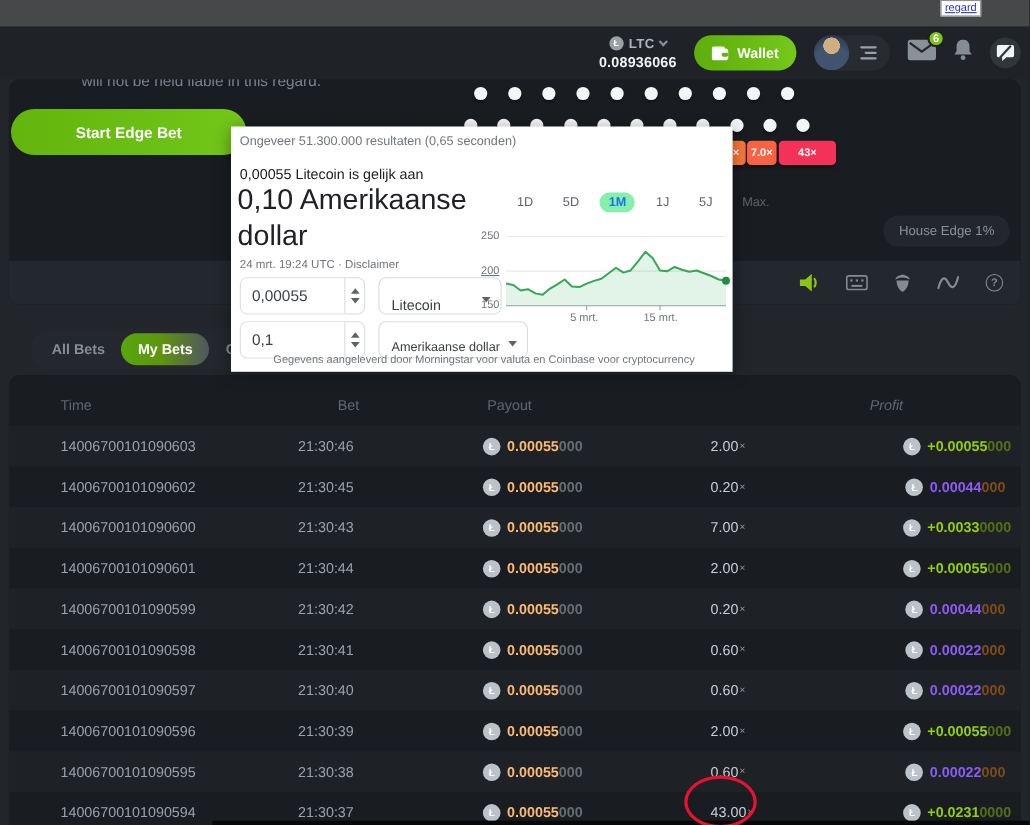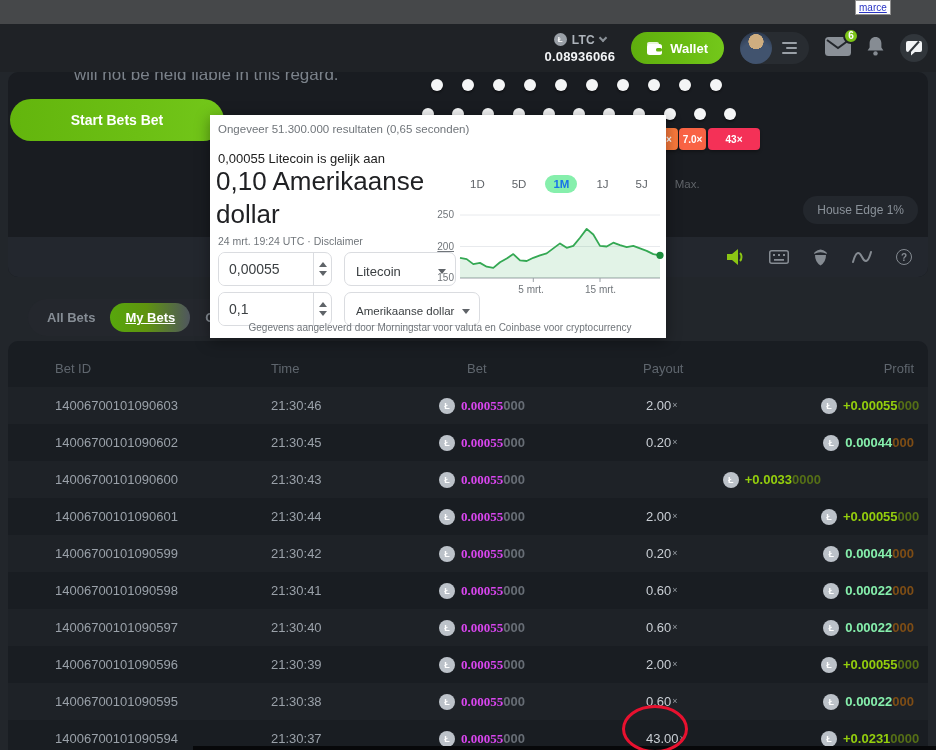--- a/index.html
+++ b/index.html
@@ -56,21 +56,21 @@
   .bell-wrap { cursor:pointer; }
   .chat-toggle {
     width:28px; height:28px; border-radius:50%; background:#31363b; display:flex; align-items:center; justify-content:center; cursor:pointer;
   }
 
   
   .game-panel {
     position:absolute; top:72px; left:8px; width:920px; height:205px;
     background:#191c21; border-radius:10px; overflow:hidden; z-index:1;
   }
-  .liability-text { position:absolute; left:66px; top:-7px; color:#7b828a; font-size:17px; }
+  .liability-text { position:absolute; left:66px; top:-7px; color:#7b828a; font-size:14px; }
   .start-auto-bet {
     position:absolute; left:2px; top:27px; width:214px; height:42px; border:none; border-radius:21px; cursor:pointer;
     background:linear-gradient(90deg,#63b50d 0%,#6cbf14 60%,#73c71a 100%);
     color:#fff; font-weight:bold; font-size:14px; font-family:"Liberation Sans",sans-serif;
   }
   .peg { position:absolute; width:12px; height:12px; border-radius:50%; background:#f4f5f6; box-shadow:0 2px 2px rgba(0,0,0,.35); }
   .multiplier-badge {
     position:absolute; top:56px; height:22px; border-radius:4px; color:#fff; font-size:10px; font-weight:bold;
     display:flex; align-items:center; justify-content:center; box-shadow:0 2px 3px rgba(0,0,0,.3);
   }
@@ -83,67 +83,67 @@
     display:flex; align-items:center; justify-content:flex-end; gap:24px; padding-right:16px;
   }
   .tool-icon { cursor:pointer; display:flex; align-items:center; justify-content:center; }
   .help-circle { width:16px; height:16px; border:1.5px solid #858b92; border-radius:50%; color:#858b92; font-size:10px; font-weight:bold;
     display:flex; align-items:center; justify-content:center; }
 
   
   .tabs-row { position:absolute; left:28px; top:299px; z-index:2; }
   .tabs-pill { display:inline-flex; background:#24272d; border-radius:19px; padding:4px; align-items:center; }
   .tab-item { padding:7px 15px; font-size:13px; font-weight:bold; color:#868d95; border-radius:15px; cursor:pointer; }
-  .tab-item.active { background:linear-gradient(90deg,#57a70c 0%,#5f940f 45%,#4f565e 100%); color:#fff;text-decoration:underline; }
+  .tab-item.active { background:linear-gradient(90deg,#57a70c 0%,#5f940f 45%,#4f565e 100%); color:#fff; }
 
   
   .table-panel {
     position:absolute; left:8px; top:341px; width:920px; height:409px;
     background:#191d22; border-radius:10px 10px 0 0; z-index:1;
   }
   .thead, .trow {
     display:grid; grid-template-columns:216px 160px 200px 190px 1fr;
     align-items:center; padding-left:47px; padding-right:14px;
   }
   .thead { height:46px; padding-top:8px; color:#5f666e; font-size:13px; }
   .th-bet { padding-left:36px; }
   .th-payout { padding-left:12px; }
-  .th-profit { text-align:right; }
+  .th-profit { text-align:right;font-style:italic; }
   .trow { height:37px; font-size:13px; }
   .trow.alt { background:#1e2227; }
   .cell.id, .cell.time { color:#9aa1a9; }
   .cell.bet { display:flex; align-items:center; gap:6px; padding-left:8px; color:#eceff1; }
-  .cell.bet b { color:#d946ef;font-family:Liberation Serif, serif; }
+  .cell.bet b { color:#fdba74; }
   .dim { color:#676d75; font-weight:bold; }
   .cell.payout { padding-left:15px; color:#c9ced4; }
   .mult { font-size:9px; color:#959ba1; margin-left:1px; position:relative; top:-2px; }
   .cell.profit { display:flex; align-items:center; justify-content:flex-end; gap:6px; }
   .coin { width:16px; height:16px; border-radius:50%; background:#bcc2c9; color:#fff; font-size:9px; font-weight:bold;
     display:inline-flex; align-items:center; justify-content:center; flex:0 0 auto; }
   .profit.win b { color:#94ce0d; } .profit.win .pdim { color:#556f16; font-weight:bold; }
-  .profit.loss b { color:#86efac; } .profit.loss .pdim { color:#7e4d15; font-weight:bold; }
+  .profit.loss b { color:#8b5cf6; } .profit.loss .pdim { color:#7e4d15; font-weight:bold; }
 
   
   .g-popup {
     position:absolute; left:210px; top:115px; width:456px; height:223px; background:#fff; z-index:30;
     box-shadow:0 3px 14px rgba(0,0,0,.4); color:#202124;
   }
   .results-line { position:absolute; left:8px; top:8px; font-size:11.5px; color:#70757a; }
   .equals-line { position:absolute; left:8px; top:36px; font-size:13px; color:#212121; }
   .big-value { position:absolute; left:6px; top:50px; width:250px; font-size:26px; line-height:33px; color:#202124; }
   .timestamp-line { position:absolute; left:8px; top:120px; font-size:10.5px; color:#70757a; }
   .disclaimer-link { cursor:pointer; }
   .conv-row { position:absolute; left:8px; display:flex; gap:12px; }
   .amount-box { width:114px; height:34px; border:1px solid #dadce0; border-radius:7px; display:flex; overflow:hidden; background:#fff; }
   .amount-box input { flex:1; border:none; outline:none; padding:0 0 0 10px; font-size:14px; color:#3c4043; font-family:"Liberation Sans",sans-serif; min-width:0; }
   .stepper { width:18px; border-left:1px solid #dadce0; display:flex; flex-direction:column; align-items:center; justify-content:center; gap:4px; cursor:pointer; }
   .tri-up { width:0; height:0; border-left:4px solid transparent; border-right:4px solid transparent; border-bottom:5px solid #5f6368; }
   .tri-dn { width:0; height:0; border-left:4px solid transparent; border-right:4px solid transparent; border-top:5px solid #5f6368; }
-  .select-box { height:34px; border:1px solid #dadce0; border-radius:7px; display:flex; align-items:center; justify-content:space-between;
-    padding:4px 9px 0 11px; cursor:pointer; background:#fff; }
+  .select-box { height:34px; border:1px solid #dadce0; border-radius:7px; display:flex; align-items:flex-start; justify-content:space-between;
+    padding:17px 9px 0 11px; cursor:pointer; background:#fff; }
   .select-box .sel-label { color:#3c4043; }
   .caret { width:0; height:0; border-left:4px solid transparent; border-right:4px solid transparent; border-top:5px solid #5f6368; }
   .ranges { position:absolute; left:252px; top:60px; display:flex; gap:11px; align-items:center; }
   .range-item { font-size:11.5px; color:#5f6368; padding:3px 8px; border-radius:12px; cursor:pointer; }
   .range-item.active { background:#86efac; color:#1a73e8; font-weight:bold; }
   .ytick { position:absolute; width:30px; text-align:right; font-size:10px; color:#70757a; }
   .xtick { position:absolute; font-size:10px; color:#70757a; }
   .popup-footer { position:absolute; left:8px; right:4px; bottom:5px; display:flex; align-items:center; gap:8px;flex-direction:column; }
   .footer-line { flex:1; height:1px; background:#e8e8e8; }
   .footer-text { font-size:10px; color:#70757a; white-space:nowrap; }
@@ -152,21 +152,21 @@
   .red-circle {
     position:absolute; left:622px; top:705px; width:66px; height:48px; border:3px solid #e8112f; border-radius:50%;
     z-index:50; pointer-events:none;
   }
   .bottom-strip { position:absolute; left:193px; right:0; top:746px; height:4px; background:#07080a; z-index:40; }
 </style>
 </head>
 <body>
 
 <div class="window-bar">
-  <span class="user-tooltip">marce</span>
+  <span class="user-tooltip">regard</span>
 </div>
 
 <div class="site-header">
   <div class="ltc-selector">
     <div class="ltc-top">
       <span class="coin-sm">Ł</span>
       <span class="ltc-code">LTC</span>
       <span class="chev"></span>
     </div>
     <div class="ltc-balance">0.08936066</div>
@@ -208,21 +208,21 @@
   <div class="chat-toggle">
     <svg width="16" height="16" viewBox="0 0 16 16">
       <path d="M2 1 h12 a2 2 0 0 1 2 2 v7 a2 2 0 0 1 -2 2 h-5 l-4 3.5 v-3.5 h-3 a2 2 0 0 1 -2 -2 v-7 a2 2 0 0 1 2 -2 z" fill="#f2f4f6"></path>
       <line x1="3" y1="12.5" x2="13" y2="1.5" stroke="#31363b" stroke-width="2"></line>
     </svg>
   </div>
 </div>
 
 <div class="game-panel">
   <div class="liability-text">will not be held liable in this regard.</div>
-  <button class="start-auto-bet">Start Bets Bet</button>
+  <button class="start-auto-bet">Start Edge Bet</button>
   <div id="pegs">
       <span class="peg" style="left: 423px; top: 7px;"></span>
       <span class="peg" style="left: 454px; top: 7px;"></span>
       <span class="peg" style="left: 485px; top: 7px;"></span>
       <span class="peg" style="left: 516px; top: 7px;"></span>
       <span class="peg" style="left: 547px; top: 7px;"></span>
       <span class="peg" style="left: 578px; top: 7px;"></span>
       <span class="peg" style="left: 609px; top: 7px;"></span>
       <span class="peg" style="left: 640px; top: 7px;"></span>
       <span class="peg" style="left: 671px; top: 7px;"></span>
@@ -282,21 +282,20 @@
 <div class="tabs-row">
   <div class="tabs-pill">
     <span class="tab-item">All Bets</span>
     <span class="tab-item active">My Bets</span>
     <span class="tab-item">Contest</span>
   </div>
 </div>
 
 <div class="table-panel">
   <div class="thead">
-    <div>Bet ID</div>
     <div>Time</div>
     <div class="th-bet">Bet</div>
     <div class="th-payout">Payout</div>
     <div class="th-profit">Profit</div>
   </div>
   <div id="tbody">
       <div class="trow alt">
         <div class="cell id">14006700101090603</div>
         <div class="cell time">21:30:46</div>
         <div class="cell bet">
@@ -322,20 +321,21 @@
           <span><b>0.00044</b><span class="pdim">000</span></span>
         </div>
       </div>
       <div class="trow alt">
         <div class="cell id">14006700101090600</div>
         <div class="cell time">21:30:43</div>
         <div class="cell bet">
           <span class="coin">Ł</span>
           <span><b>0.00055</b><span class="dim">000</span></span>
         </div>
+        <div class="cell payout">7.00<span class="mult">×</span></div>
         <div class="cell profit win">
           <span class="coin">Ł</span>
           <span><b>+0.0033</b><span class="pdim">0000</span></span>
         </div>
       </div>
       <div class="trow">
         <div class="cell id">14006700101090601</div>
         <div class="cell time">21:30:44</div>
         <div class="cell bet">
           <span class="coin">Ł</span>

